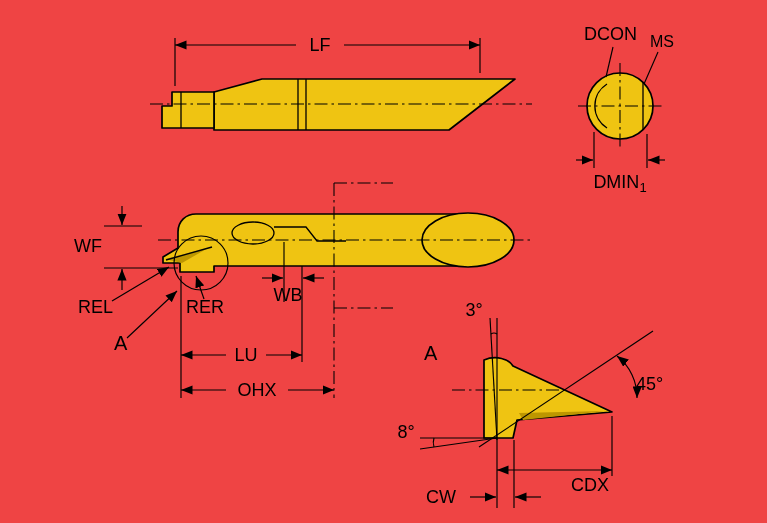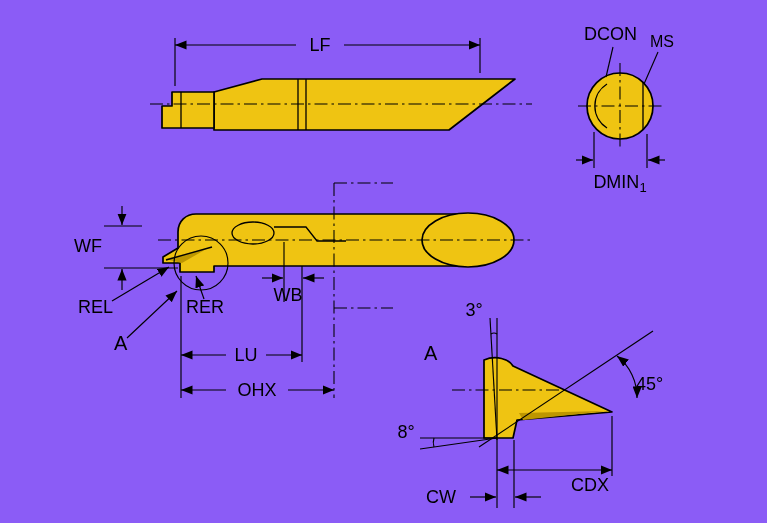--- a/index.html
+++ b/index.html
@@ -1,16 +1,16 @@
 <!DOCTYPE html>
 <html><head>
 <meta charset="utf-8">
 <style>
   html,body { margin:0; padding:0; background:#ffffff; }
-  .stage { position:relative; width:767px; height:523px; background:#8b5cf6; overflow:hidden;
+  .stage { position:relative; width:767px; height:523px; background:#ef4444; overflow:hidden;
            font-family:"Liberation Sans","DejaVu Sans",sans-serif; }
   svg { position:absolute; left:0; top:0; }
   svg text { font-family:"Liberation Sans","DejaVu Sans",sans-serif; fill:#000; font-size:18px; }
   .shape  { stroke:#000; stroke-width:1.7; stroke-linejoin:round; }
   .thin   { stroke:#000; stroke-width:1.3; fill:none; }
   .dim    { stroke:#000; stroke-width:1.15; fill:none; }
   .cl     { stroke:#000; stroke-width:1.05; fill:none; stroke-dasharray:13 4 2.5 4; }
   .sub    { font-size:13px; }
   .small  { font-size:16px; }
   .big    { font-size:20px; }

